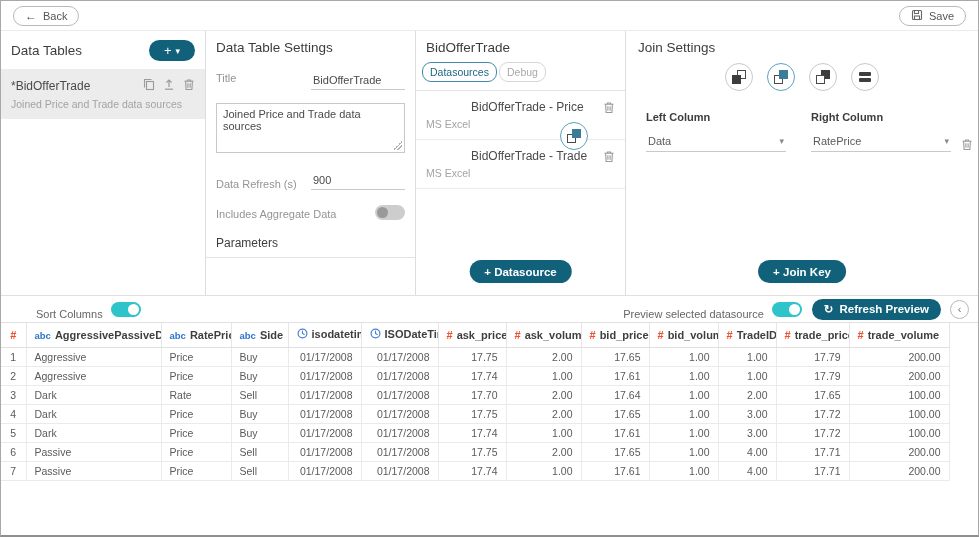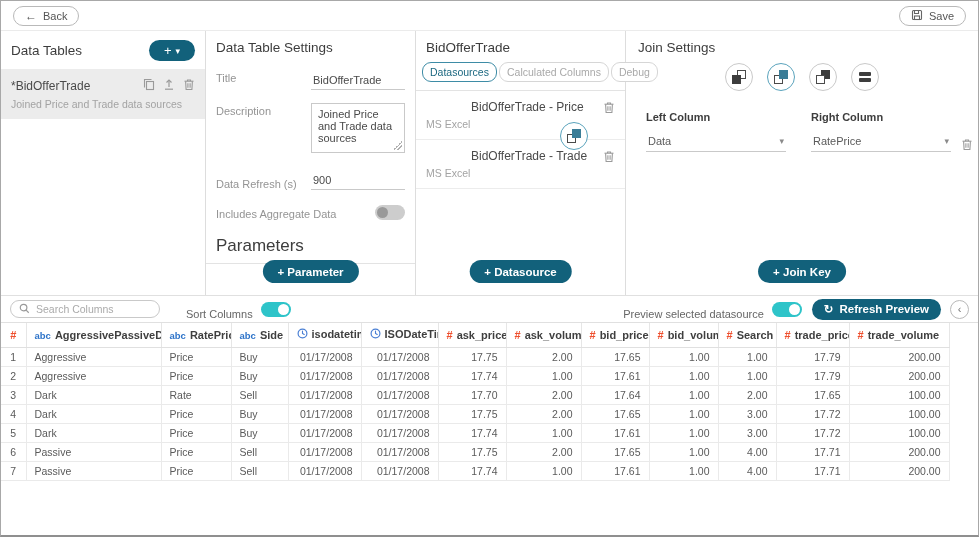--- a/index.html
+++ b/index.html
@@ -46,21 +46,21 @@
             padding:4px 6px; resize:none; font-family:"Liberation Sans",sans-serif;
             background-image:linear-gradient(135deg, transparent 50%, #b0b0b0 50%, #b0b0b0 58%, transparent 58%, transparent 72%, #b0b0b0 72%, #b0b0b0 80%, transparent 80%);
             background-position:right 2px bottom 2px; background-size:9px 9px; background-repeat:no-repeat; }
   .toggle { width:30px; height:15px; border-radius:8px; position:relative; flex:none; cursor:pointer; }
   .toggle.off { background:#cdcdcd; }
   .toggle.off::after { content:""; position:absolute; left:2px; top:2px; width:11px; height:11px;
             border-radius:50%; background:#999; }
   .toggle.on { background:#2ec4c9; }
   .toggle.on::after { content:""; position:absolute; right:2px; top:2px; width:11px; height:11px;
             border-radius:50%; background:#fff; }
-  .section-title { font-size:17px; color:#3d3d3d; margin-top:16px; padding-bottom:7px; }
+  .section-title { font-size:12px; color:#3d3d3d; margin-top:16px; padding-bottom:7px; }
   .full-divider { border-bottom:1px solid #e3e3e3; margin:0 -10px; }
   .btn-primary { position:absolute; bottom:12px; left:50%; transform:translateX(-50%);
             display:inline-flex; align-items:center; height:23px; padding:0 15px; border:none;
             border-radius:12px; background:#12617b; color:#fff; font-size:11.5px; font-weight:bold;
             white-space:nowrap; cursor:pointer; }
 
   
   .p3 .panel-title { padding:9px 10px 7px; }
   .tabs { display:flex; gap:2px; padding:0 6px 8px; border-bottom:1px solid #e3e3e3; }
   .tab { border:1px solid #d6d6d6; border-radius:9px; padding:3px 7px; font-size:10.5px;
@@ -187,45 +187,42 @@
 
     <div class="panel p2">
       <div class="panel-title">Data Table Settings</div>
 
       <div class="field">
         <span class="field-label">Title</span>
         <span class="field-ctl"><input class="line-input" value="BidOfferTrade" style=""></span>
       </div>
 
       <div class="field">
-        <span class="field-label">Description</span>
         <span class="field-ctl"><textarea class="box-input" style="">Joined Price and Trade data sources</textarea></span>
       </div>
 
       <div class="field" style="align-items:flex-end;">
         <span class="field-label">Data Refresh (s)</span>
         <span class="field-ctl"><input class="line-input" value="900" style=""></span>
       </div>
 
       <div class="field" style="align-items:center; justify-content:space-between; margin-top:15px;">
         <span class="field-label" style="width:auto;">Includes Aggregate Data</span>
         <span class="toggle off"></span>
       </div>
 
       <div class="section-title">Parameters</div>
       <div class="full-divider"></div>
 
-      <button class="btn-primary">+ Parameter</button>
     </div>
 
     <div class="panel p3">
       <div class="panel-title">BidOfferTrade</div>
       <div class="tabs">
         <span class="tab active">Datasources</span>
-        <span class="tab">Calculated Columns</span>
         <span class="tab">Debug</span>
       </div>
 
       <div class="ds-item">
         <span>
           <div class="ds-name">BidOfferTrade - Price</div>
           <div class="ds-type">MS Excel</div>
         </span>
         <span><svg width="12" height="13" viewBox="0 0 12 13" fill="none" stroke="#9a9a9a" stroke-width="1.1">
               <path d="M1.5 3.2h9"></path>
@@ -311,27 +308,20 @@
               <path d="M2.6 3.2l.5 8.3h5.8l.5-8.3"></path>
               <path d="M4.9 5.2v4.6M7.1 5.2v4.6"></path>
             </svg></span>
       </div>
 
       <button class="btn-primary">+ Join Key</button>
     </div>
   </div>
 
   <div class="preview-bar">
-    <span class="search-pill">
-      <span><svg width="11" height="11" viewBox="0 0 12 12" fill="none" stroke="#999" stroke-width="1.3">
-            <circle cx="5" cy="5" r="3.6"></circle>
-            <path d="M7.8 7.8l2.8 2.8"></path>
-          </svg></span>
-      <input placeholder="Search Columns" style="">
-    </span>
     <span class="bar-label ml26">Sort Columns</span>
     <span class="toggle on ml8"></span>
 
     <span class="bar-label mlauto">Preview selected datasource</span>
     <span class="toggle on ml8"></span>
     <button class="btn-refresh">
       <span>↻</span>
       <span>Refresh Preview</span>
     </button>
     <span class="collapse-circle">‹</span>
@@ -364,21 +354,21 @@
                 <path d="M6 3.4V6l1.9 1.1" fill="none" stroke="#4a7fd4" stroke-width="1.2" stroke-linecap="round"></path>
               </svg></span><span>isodatetime</span></th>
           <th><span class="ic-clock"><svg width="11" height="11" viewBox="0 0 12 12">
                 <circle cx="6" cy="6" r="4.8" fill="none" stroke="#4a7fd4" stroke-width="1.3"></circle>
                 <path d="M6 3.4V6l1.9 1.1" fill="none" stroke="#4a7fd4" stroke-width="1.2" stroke-linecap="round"></path>
               </svg></span><span>ISODateTime</span></th>
           <th><span class="ic-num">#</span><span>ask_price</span></th>
           <th><span class="ic-num">#</span><span>ask_volume</span></th>
           <th><span class="ic-num">#</span><span>bid_price</span></th>
           <th><span class="ic-num">#</span><span>bid_volume</span></th>
-          <th><span class="ic-num">#</span><span>Search</span></th>
+          <th><span class="ic-num">#</span><span>TradeID</span></th>
           <th><span class="ic-num">#</span><span>trade_price</span></th>
           <th><span class="ic-num">#</span><span>trade_volume</span></th>
         </tr>
       </thead>
     <tbody id="tbody">
         <tr>
           <td class="c-center">1</td>
           <td>Aggressive</td>
           <td>Price</td>
           <td>Buy</td>

